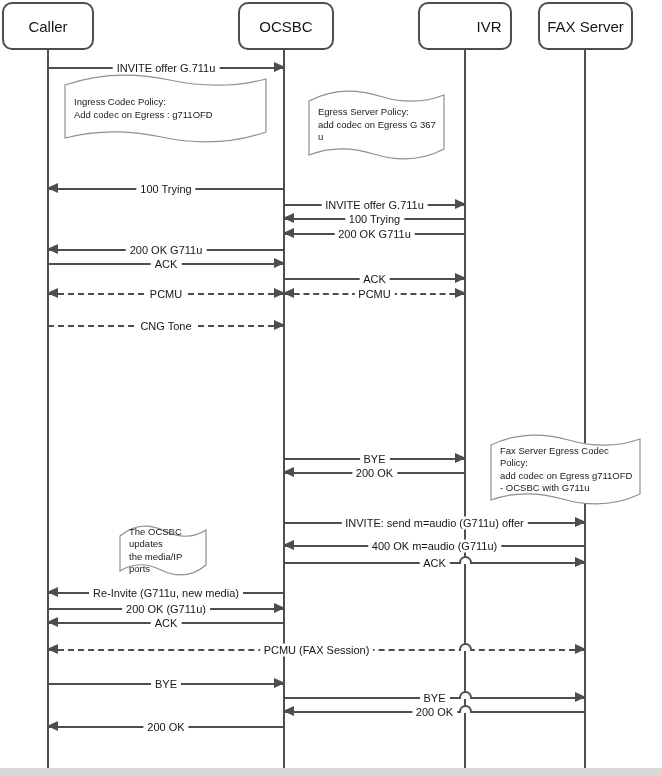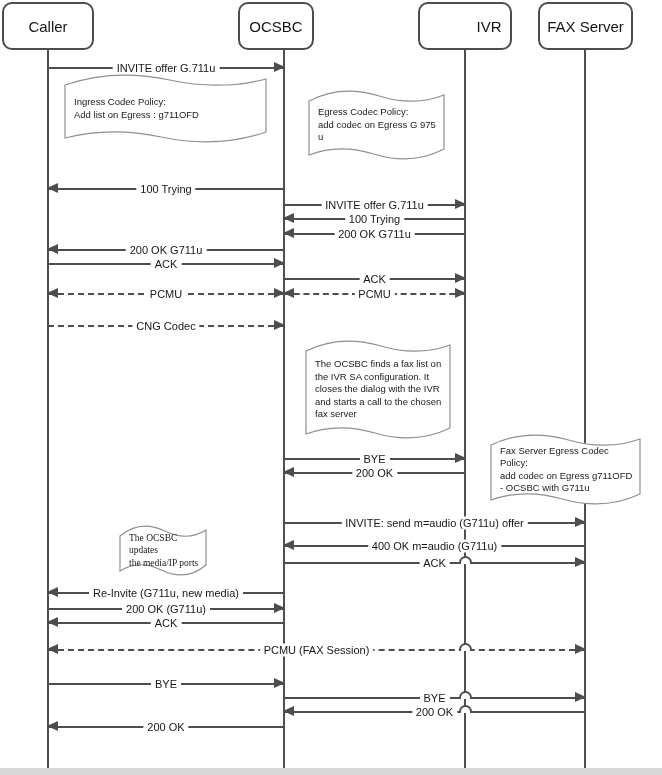--- a/index.html
+++ b/index.html
@@ -45,21 +45,21 @@
 <body>
 
 <div class="stage">
     <div class="lifeline" style="left: 47px; top: 50px; height: 719px;"></div>
     <div class="lifeline" style="left: 283px; top: 50px; height: 719px;"></div>
     <div class="lifeline" style="left: 464px; top: 50px; height: 719px;"></div>
     <div class="lifeline" style="left: 584px; top: 50px; height: 719px;"></div>
     <div class="actor-box" style="left: 2px; width: 92px;">
       <span>Caller</span>
     </div>
-    <div class="actor-box" style="left: 238px; width: 76px;">
+    <div class="actor-box" style="left: 238px; width: 96px;">
       <span>OCSBC</span>
     </div>
     <div class="actor-box" style="left: 418px; width: 94px; padding-left: 48px;">
       <span>IVR</span>
     </div>
     <div class="actor-box" style="left: 538px; width: 95px;">
       <span>FAX Server</span>
     </div>
     <div class="msg" style="left: 48px; width: 236px; top: 68px;">
       <div class="line solid"></div>
@@ -109,21 +109,21 @@
     </div>
     <div class="msg" style="left: 284px; width: 181px; top: 294px;">
       <div class="line dashed"></div>
       <div class="arr left"></div>
       <div class="arr right"></div>
       <span class="label">PCMU</span>
     </div>
     <div class="msg" style="left: 48px; width: 236px; top: 326px;">
       <div class="line dashed"></div>
       <div class="arr right"></div>
-      <span class="label">CNG Codec</span>
+      <span class="label">CNG Tone</span>
     </div>
     <div class="msg" style="left: 284px; width: 181px; top: 459px;">
       <div class="line solid"></div>
       <div class="arr right"></div>
       <span class="label">BYE</span>
     </div>
     <div class="msg" style="left: 284px; width: 181px; top: 473px;">
       <div class="line solid"></div>
       <div class="arr left"></div>
       <span class="label">200 OK</span>
@@ -187,55 +187,43 @@
       <div class="line solid"></div>
       <div class="arr left"></div>
       <span class="label">200 OK</span>
     </div>
     <div class="note" style="left: 63px; top: 72px; width: 205px; height: 73px;">
       <svg width="205" height="73">
         <path d="M 2 13 C 36.9 1 73.8 1 106.6 8 C 139.4 15 172.2 15 203 7 L 203 60 C 168.1 72 131.2 72 98.4 65 C 65.6 58 32.8 58 2 66 Z" fill="#ffffff" stroke="#8f8f8f" stroke-width="1.2"></path>
       </svg>
       <div class="note-text">
         <div>Ingress Codec Policy:</div>
-        <div>Add list on Egress : g711OFD</div>
+        <div>Add codec on Egress : g711OFD</div>
       </div>
     </div>
     <div class="note" style="left: 307px; top: 88px; width: 139px; height: 74px;">
       <svg width="139" height="74">
         <path d="M 2 13 C 25.0 1 50.0 1 72.3 8 C 94.5 15 116.8 15 137 7 L 137 61 C 114.0 73 89.0 73 66.7 66 C 44.5 59 22.2 59 2 67 Z" fill="#ffffff" stroke="#8f8f8f" stroke-width="1.2"></path>
       </svg>
       <div class="note-text">
-        <div>Egress Codec Policy:</div>
-        <div>add codec on Egress G 975 u</div>
-      </div>
-    </div>
-    <div class="note" style="left: 304px; top: 338px; width: 148px; height: 103px;">
-      <svg width="148" height="103">
-        <path d="M 2 13 C 26.6 1 53.3 1 77.0 8 C 100.6 15 124.3 15 146 7 L 146 90 C 121.4 102 94.7 102 71.0 95 C 47.4 88 23.7 88 2 96 Z" fill="#ffffff" stroke="#8f8f8f" stroke-width="1.2"></path>
-      </svg>
-      <div class="note-text">
-        <div>The OCSBC finds a fax list on</div>
-        <div>the IVR SA configuration. It</div>
-        <div>closes the dialog with the IVR</div>
-        <div>and starts a call to the chosen</div>
-        <div>fax server</div>
+        <div>Egress Server Policy:</div>
+        <div>add codec on Egress G 367 u</div>
       </div>
     </div>
     <div class="note" style="left: 489px; top: 432px; width: 153px; height: 75px;">
       <svg width="153" height="75">
         <path d="M 2 13 C 27.5 1 55.1 1 79.6 8 C 104.0 15 128.5 15 151 7 L 151 62 C 125.5 74 97.9 74 73.4 67 C 49.0 60 24.5 60 2 68 Z" fill="#ffffff" stroke="#8f8f8f" stroke-width="1.2"></path>
       </svg>
       <div class="note-text">
         <div>Fax Server Egress Codec Policy:</div>
         <div>add codec on Egress g711OFD</div>
         <div>- OCSBC with G711u</div>
       </div>
     </div>
-    <div class="note" style="left: 118px; top: 523px; width: 90px; height: 55px; font-family: Liberation Serif, serif;">
+    <div class="note" style="left: 118px; top: 523px; width: 90px; height: 55px;">
       <svg width="90" height="55">
         <path d="M 2 13 C 16.2 1 32.4 1 46.8 8 C 61.2 15 75.6 15 88 7 L 88 42 C 73.8 54 57.6 54 43.2 47 C 28.8 40 14.4 40 2 48 Z" fill="#ffffff" stroke="#8f8f8f" stroke-width="1.2"></path>
       </svg>
       <div class="note-text">
         <div>The OCSBC updates</div>
         <div>the media/IP ports</div>
       </div>
     </div>
     <div class="footer-bar" style="top: 768px; height: 7px; background: rgb(217, 217, 217);"></div>
   </div>

